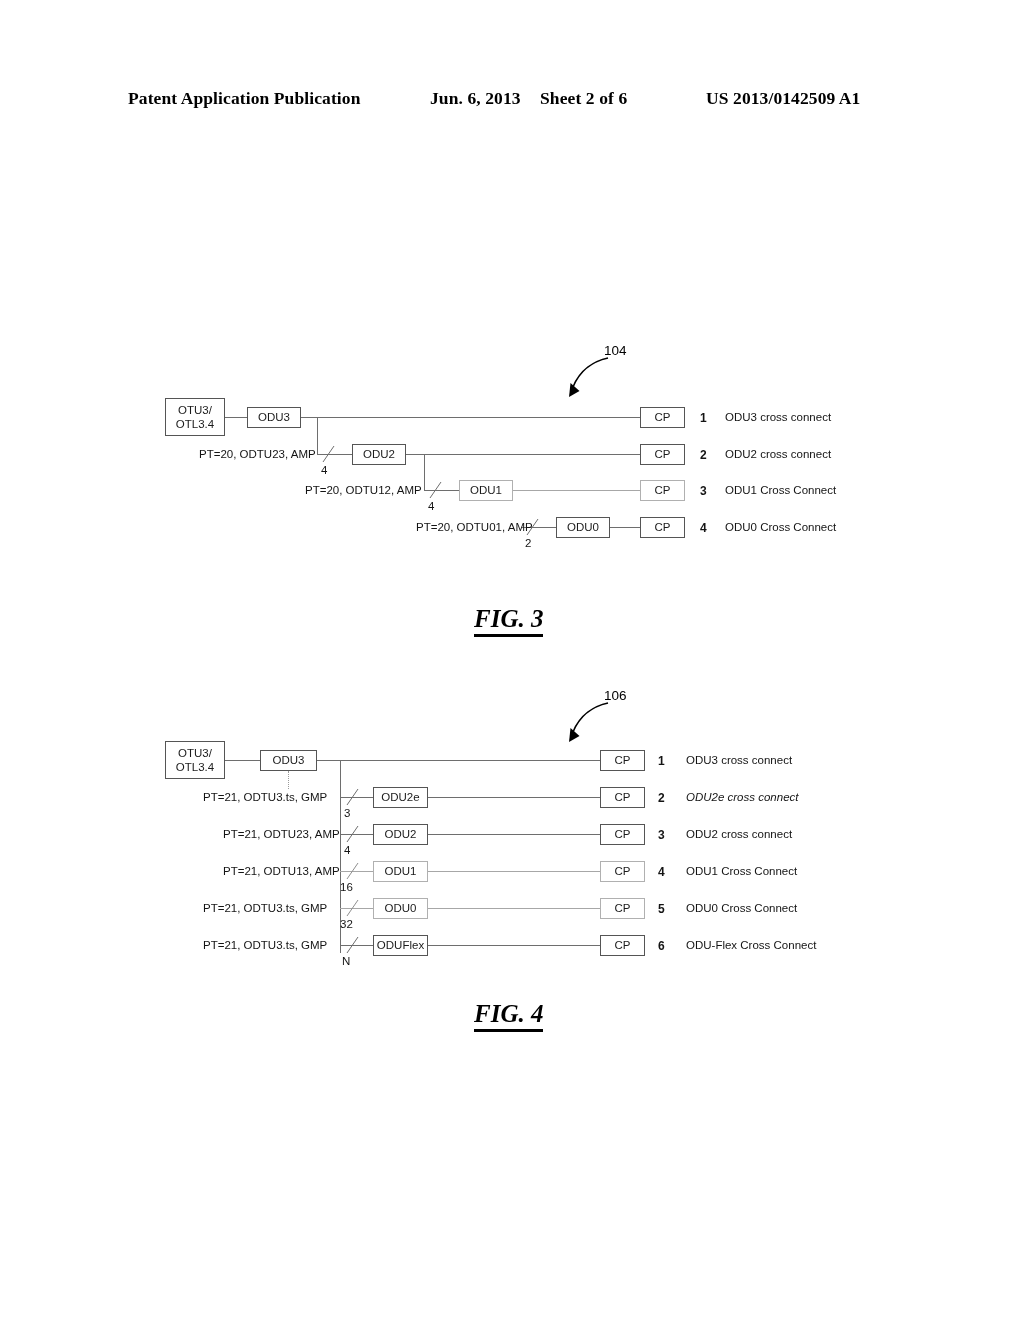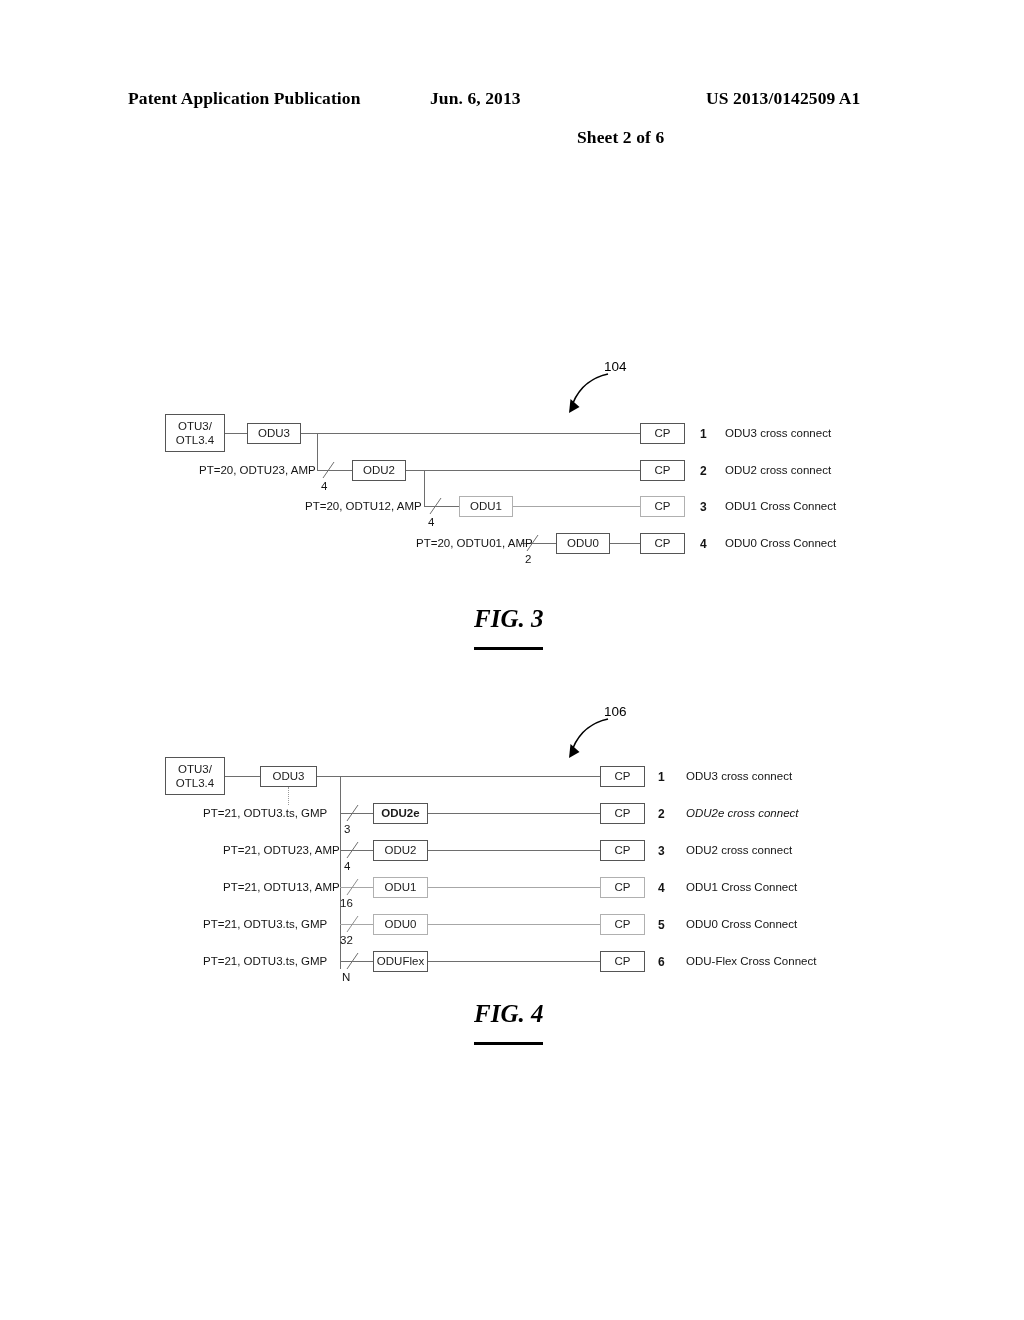--- a/index.html
+++ b/index.html
@@ -26,35 +26,35 @@
     height: 26px;
     font-family: "Liberation Serif", serif;
     font-weight: bold;
     font-size: 17.5px;
     letter-spacing: 0.1px;
     white-space: nowrap;
   }
   #page-header .hdr-cell { position: absolute; top: 0; }
   #hdr-pub    { left: 128px; }
   #hdr-date   { left: 430px; }
-  #hdr-sheet  { left: 577px; margin-top: 39px; }
+  #hdr-sheet  { left: 540px; }
   #hdr-patnum { left: 706px; }
 
   
   .figure {
     position: absolute;
     left: 0;
     width: 1024px;
   }
   #figure-3 { top: 330px; height: 300px; }
   #figure-4 { top: 675px; height: 370px; }
 
   .fig-canvas {
     position: absolute;
-    left: 0; top: 16px;
+    left: 0; top: 0;
     width: 937px;
   }
   #fig3-canvas { height: 250px; }
   #fig4-canvas { height: 310px; }
 
   
   .node {
     position: absolute;
     box-sizing: border-box;
     background: #ffffff;
@@ -135,21 +135,21 @@
 
   
   .fig-caption {
     position: absolute;
     font-family: "Liberation Serif", serif;
     font-style: italic;
     font-weight: bold;
     font-size: 25px;
     color: #000;
     border-bottom: 3px solid #000;
-    padding-bottom: 14px;
+    padding-bottom: 1px;
     white-space: nowrap;
   }
 </style>
 </head>
 <body>
 
 <div id="page-header">
   <span class="hdr-cell" id="hdr-pub">Patent Application Publication</span>
   <span class="hdr-cell" id="hdr-date">Jun. 6, 2013</span>
   <span class="hdr-cell" id="hdr-sheet">Sheet 2 of 6</span>
@@ -260,21 +260,21 @@
     <div class="vline" style="left:340px; top:85px; height:193px;"></div>
 
     <div class="hline" style="left:340px; top:122px; width:33px;"></div>
     <div class="tick" style="left:344px; top:113px;">
       <svg width="18" height="18" viewBox="0 0 18 18">
         <line x1="3" y1="17" x2="14" y2="1" stroke="#6e6e6e" stroke-width="1"></line>
       </svg>
     </div>
     <div class="lbl mult" style="left:344px; top:132px;">3</div>
     <div class="lbl" style="left:203px; top:116px;">PT=21, ODTU3.ts, GMP</div>
-    <div class="node dark" style="left:373px; top:112px; width:55px; height:21px;font-weight:bold;">ODU2e</div>
+    <div class="node dark" style="left:373px; top:112px; width:55px; height:21px;">ODU2e</div>
     <div class="hline" style="left:428px; top:122px; width:172px;"></div>
     <div class="node dark" style="left:600px; top:112px; width:45px; height:21px;">CP</div>
     <div class="lbl idx" style="left:658px; top:116px;">2</div>
     <div class="lbl desc" style="left:686px; top:116px;font-style:italic;">ODU2e cross connect</div>
 
     <div class="hline" style="left:340px; top:159px; width:33px;"></div>
     <div class="tick" style="left:344px; top:150px;">
       <svg width="18" height="18" viewBox="0 0 18 18">
         <line x1="3" y1="17" x2="14" y2="1" stroke="#6e6e6e" stroke-width="1"></line>
       </svg>

